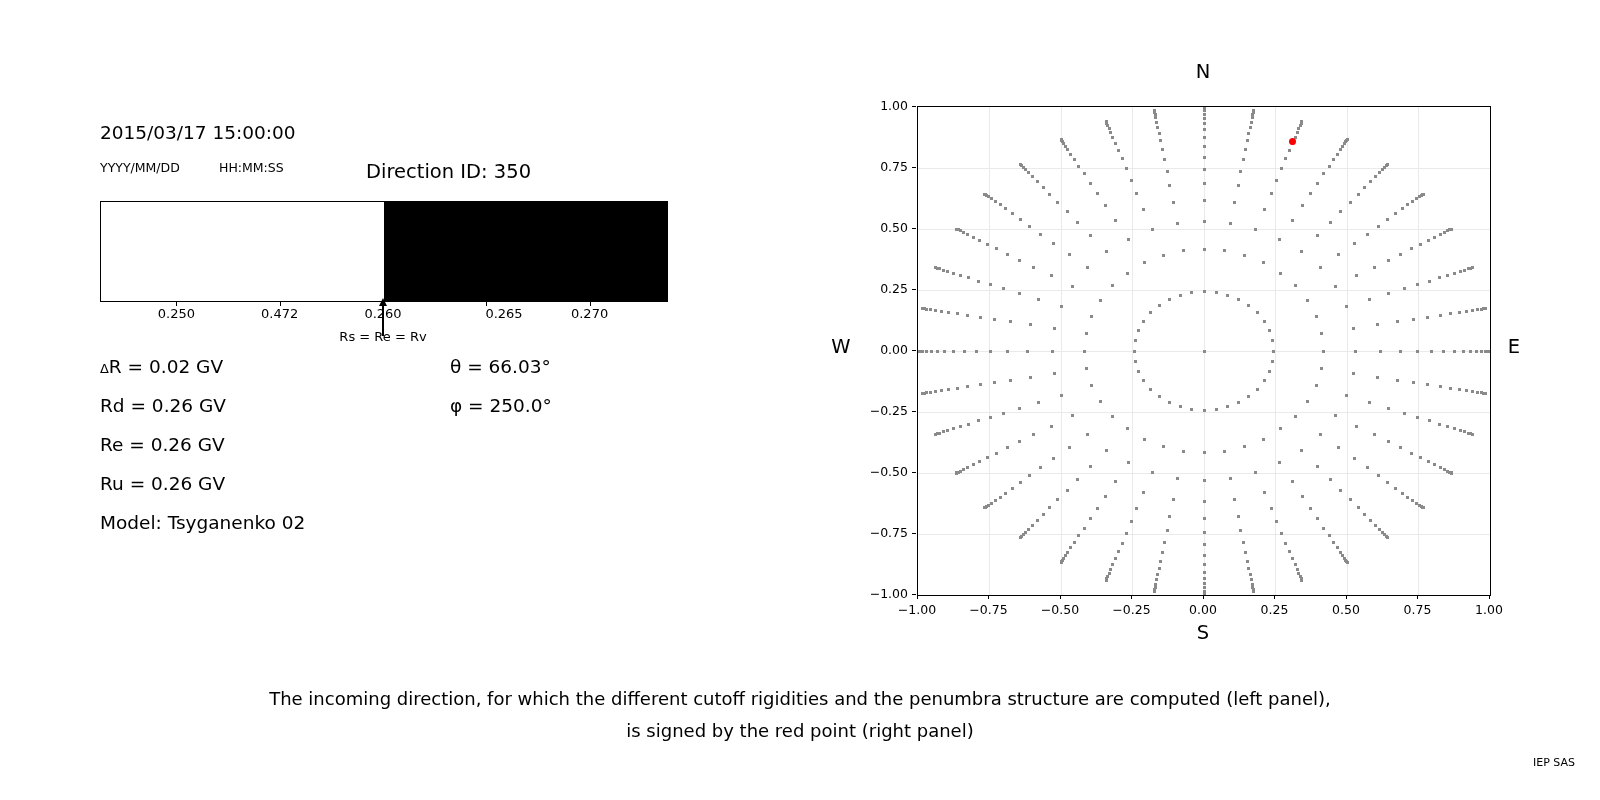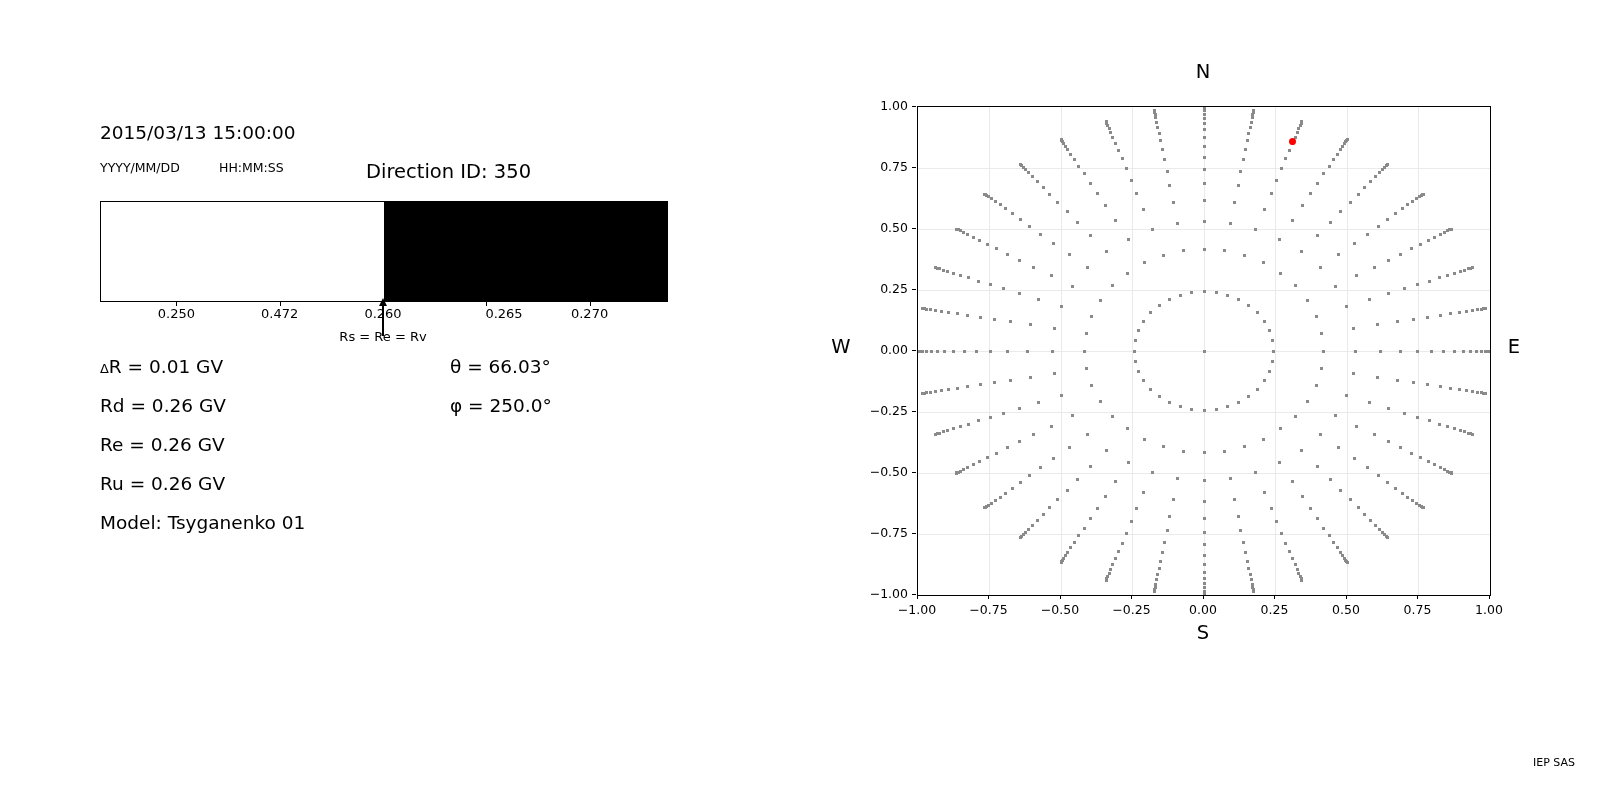--- a/index.html
+++ b/index.html
@@ -34,21 +34,21 @@
   .yticklabel{position:absolute;width:58px;text-align:right;font-size:12.5px;line-height:16px;}
   
   .footer-line{left:5px;width:1590px;text-align:center;font-size:18px;}
   #credit{left:5px;width:1570px;text-align:right;font-size:11px;}
 </style>
 </head>
 <body>
 
 <div id="canvas">
 
-  <div class="abs t-lg" style="left:100px;top:122px;">2015/03/13 15:00:00</div>
+  <div class="abs t-lg" style="left:100px;top:122px;">2015/03/17 15:00:00</div>
   <div class="abs t-sm" style="left:100px;top:160px;">YYYY/MM/DD</div>
   <div class="abs t-sm" style="left:219px;top:160px;">HH:MM:SS</div>
   <div class="abs t-xl right" style="left:366px;top:160px;width:300px;">Direction ID: 350</div>
 
   <div class="abs" id="rigidity-bar">
     <div id="bar-black" style="left: 50%; width: 50%; background: rgb(0, 0, 0);"></div>
   </div>
   <div class="abs" id="bar-axis" style="left:100px;top:301px;width:566px;height:40px;">
       <div class="bar-tickmark" style="left: 76.4307px;"></div>
       <div class="bar-ticklabel" style="left: 76.4307px;">0.250</div>
@@ -58,25 +58,25 @@
       <div class="bar-ticklabel" style="left: 283px;">0.260</div>
       <div class="bar-tickmark" style="left: 386.285px;"></div>
       <div class="bar-ticklabel" style="left: 404px;">0.265</div>
       <div class="bar-tickmark" style="left: 489.569px;"></div>
       <div class="bar-ticklabel" style="left: 489.569px;">0.270</div>
     </div>
   <div id="arrow-head" style="left: 378.5px; top: 298px;"></div>
   <div id="arrow-stem" style="left: 382.3px; top: 305px;"></div>
   <div class="abs t-tick center" style="left:283px;top:329px;width:200px;">Rs = Re = Rv</div>
 
-  <div class="abs t-lg delta" style="left:100px;top:356px;">ΔR = 0.01 GV</div>
+  <div class="abs t-lg delta" style="left:100px;top:356px;">ΔR = 0.02 GV</div>
   <div class="abs t-lg" style="left:100px;top:395px;">Rd = 0.26 GV</div>
   <div class="abs t-lg" style="left:100px;top:434px;">Re = 0.26 GV</div>
   <div class="abs t-lg" style="left:100px;top:473px;">Ru = 0.26 GV</div>
-  <div class="abs t-lg" style="left:100px;top:512px;">Model: Tsyganenko 01</div>
+  <div class="abs t-lg" style="left:100px;top:512px;">Model: Tsyganenko 02</div>
   <div class="abs t-lg right" style="left:450px;top:356px;width:200px;">θ = 66.03°</div>
   <div class="abs t-lg right" style="left:450px;top:395px;width:200px;">φ = 250.0°</div>
 
   <div class="abs t-xl center" style="left:1183px;top:60px;width:40px;">N</div>
   <div class="abs t-xl center" style="left:1183px;top:621px;width:40px;">S</div>
   <div class="abs t-xl center" style="left:823px;top:335px;width:36px;">W</div>
   <div class="abs t-xl center" style="left:1496px;top:335px;width:36px;">E</div>
 
   <div class="abs" id="plot-area">
     <div id="grid-layer">
@@ -744,15 +744,17 @@
       <div class="ytickmark" style="left: 912px; top: 410.5px;"></div>
       <div class="yticklabel" style="left: 850px; top: 403px;">−0.25</div>
       <div class="ytickmark" style="left: 912px; top: 471.5px;"></div>
       <div class="yticklabel" style="left: 850px; top: 464px;">−0.50</div>
       <div class="ytickmark" style="left: 912px; top: 532.5px;"></div>
       <div class="yticklabel" style="left: 850px; top: 525px;">−0.75</div>
       <div class="ytickmark" style="left: 912px; top: 593.5px;"></div>
       <div class="yticklabel" style="left: 850px; top: 586px;">−1.00</div>
     </div>
 
+  <div class="abs footer-line" style="top:688px;">The incoming direction, for which the different cutoff rigidities and the penumbra structure are computed (left panel),</div>
+  <div class="abs footer-line" style="top:720px;">is signed by the red point (right panel)</div>
   <div class="abs" id="credit" style="top:756px;">IEP SAS</div>
 
 </div>
 
 </body></html>

